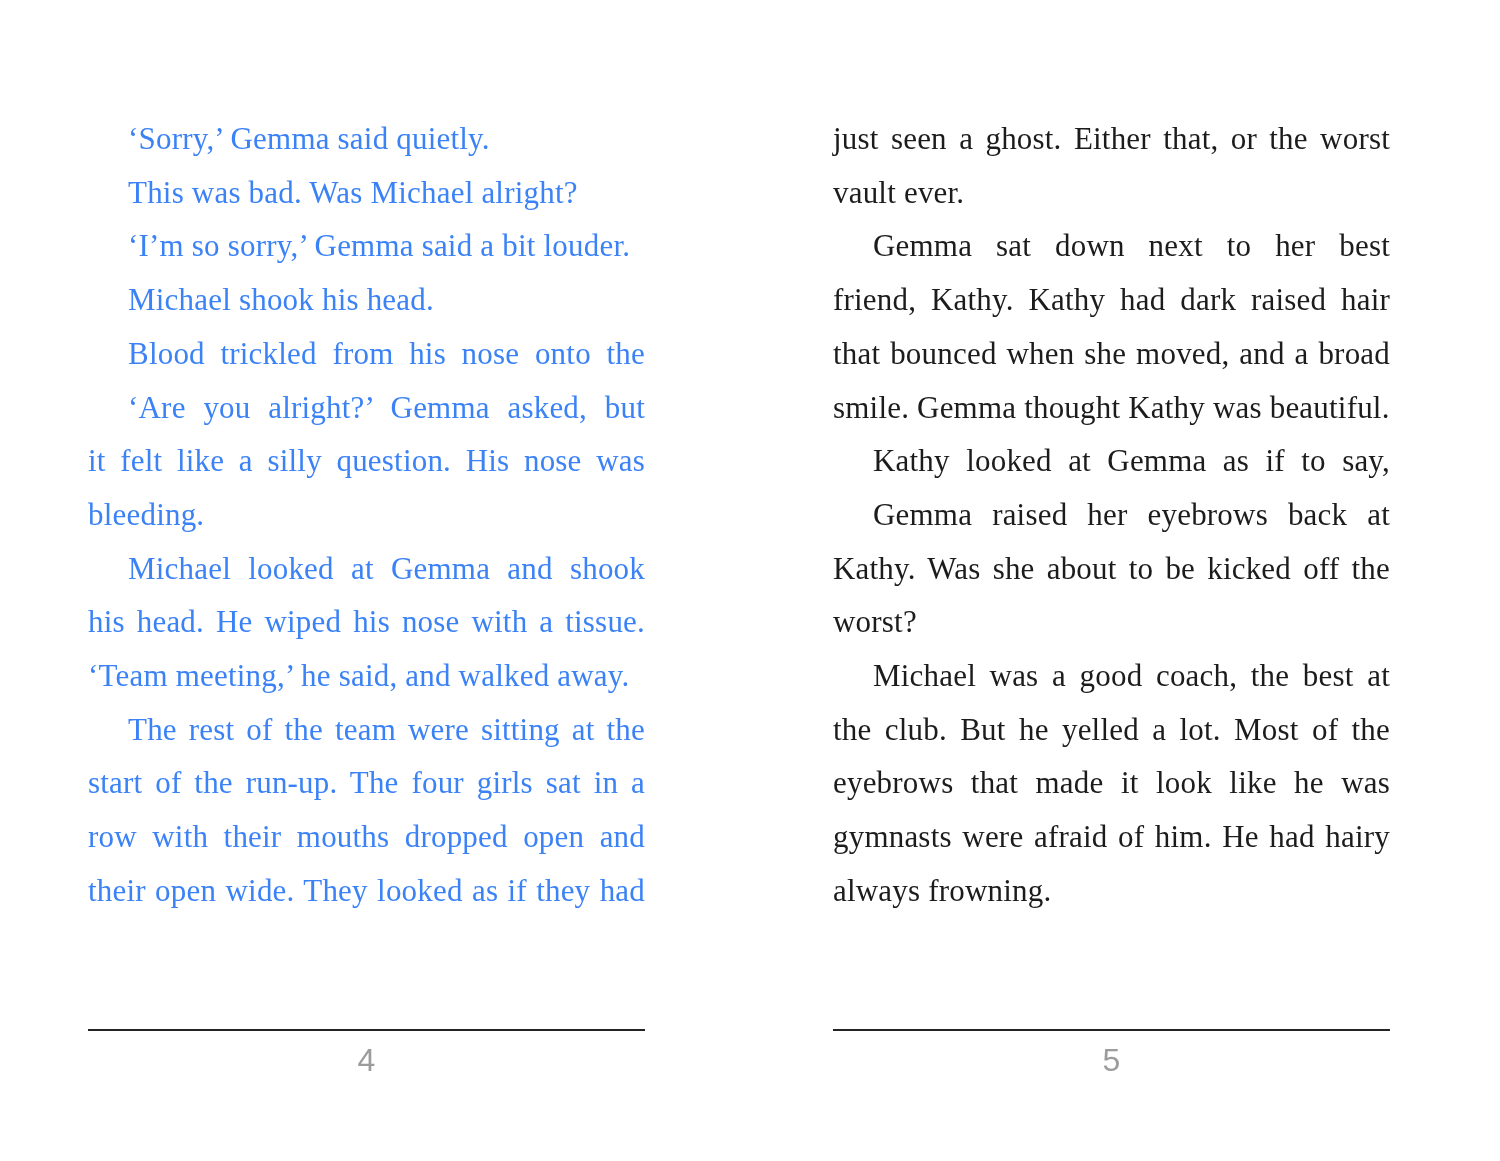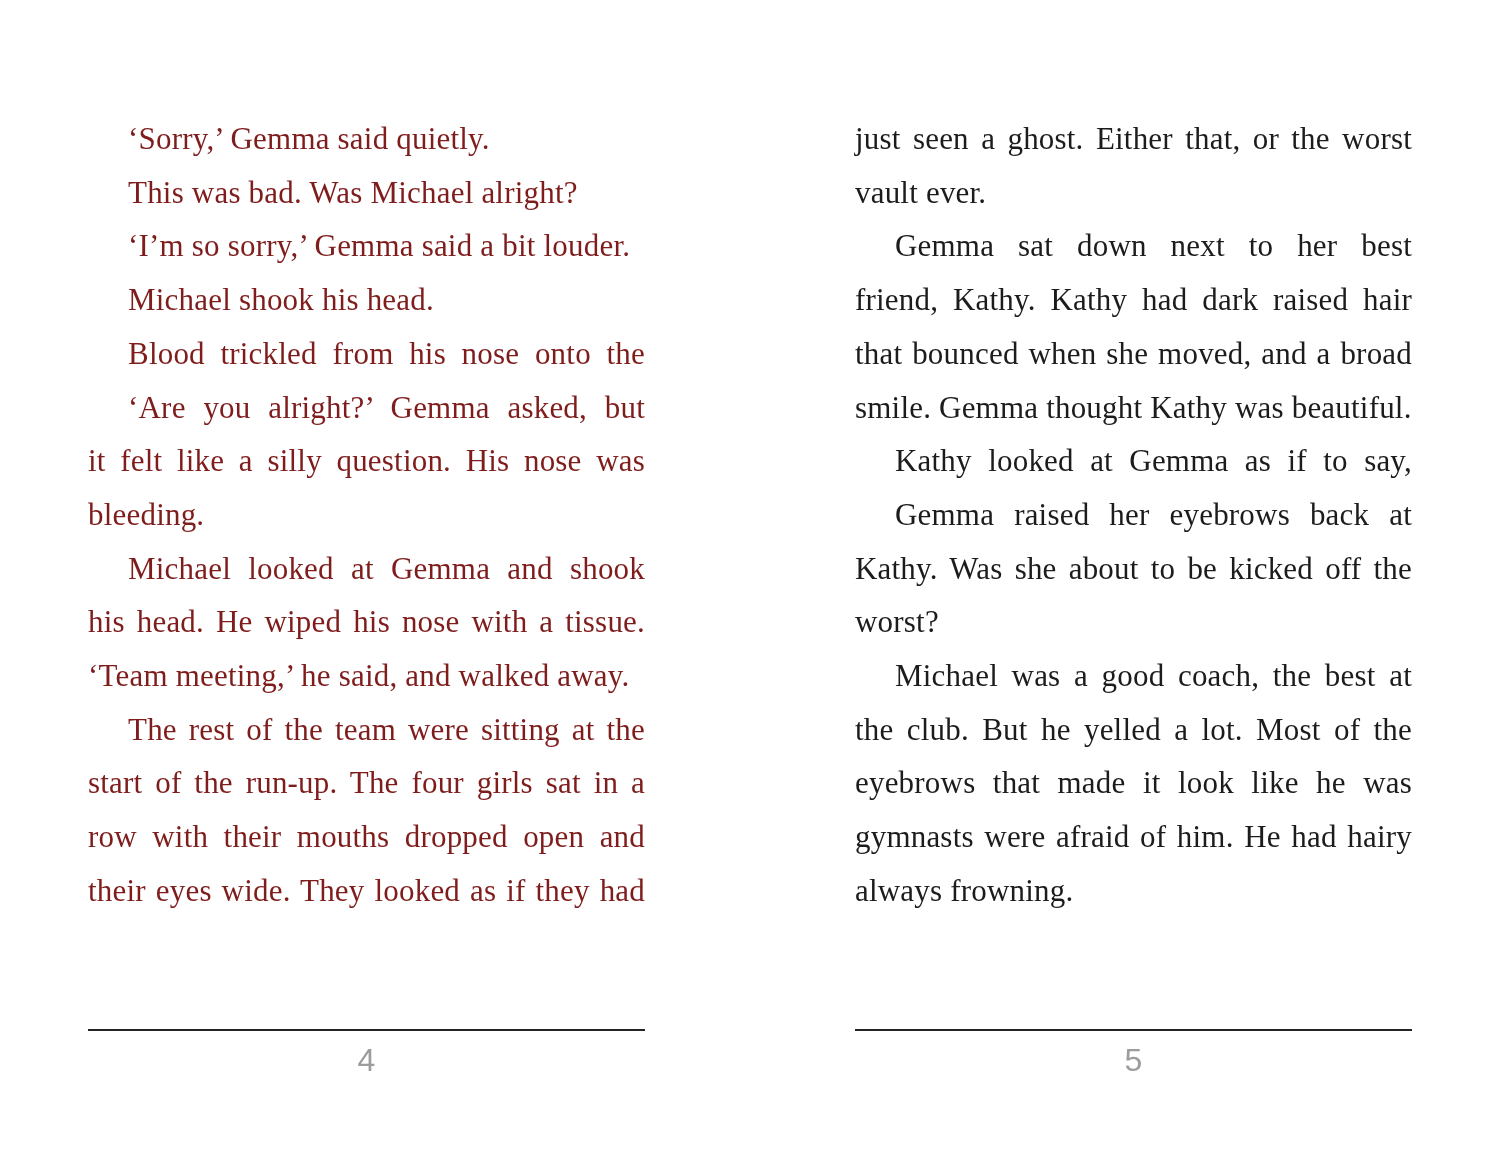--- a/index.html
+++ b/index.html
@@ -17,21 +17,21 @@
     height: 1161px;
     background: #ffffff;
   }
   .page {
     position: absolute;
     top: 0;
     width: 557px;
     height: 1161px;
   }
   .page-left  { left: 88px; }
-  .page-right { left: 855px; }
+  .page-right { left: 833px; }
   .text-block {
     position: absolute;
     top: 112px;
     left: 0;
     width: 557px;
     font-size: 31px;
     line-height: 53.7px;
     color: #1c1c1c;
     letter-spacing: 0.2px;
   }
@@ -61,21 +61,21 @@
     font-size: 32px;
     line-height: 36px;
   }
 </style>
 </head>
 <body>
 
 <div class="spread" style="background: rgb(255, 255, 255);">
 
   <div class="page page-left">
-    <div class="text-block" style="color: #7f1d1d;">
+    <div class="text-block" style="color: #3b82f6;">
         <div class="para indent">
           <div class="line">‘Sorry,’ Gemma said quietly.</div>
         </div>
         <div class="para indent">
           <div class="line">This was bad. Was Michael alright?</div>
         </div>
         <div class="para indent">
           <div class="line">‘I’m so sorry,’ Gemma said a bit louder.</div>
         </div>
         <div class="para indent">
@@ -91,21 +91,21 @@
         </div>
         <div class="para indent">
           <div class="line just">Michael looked at Gemma and shook</div>
           <div class="line just">his head. He wiped his nose with a tissue.</div>
           <div class="line">‘Team meeting,’ he said, and walked away.</div>
         </div>
         <div class="para indent">
           <div class="line just">The rest of the team were sitting at the</div>
           <div class="line just">start of the run-up. The four girls sat in a</div>
           <div class="line just">row with their mouths dropped open and</div>
-          <div class="line just">their eyes wide. They looked as if they had</div>
+          <div class="line just">their open wide. They looked as if they had</div>
         </div>
       </div>
     <div class="footer-rule" style="background: rgb(36, 36, 36);"></div>
     <div class="page-number" style="color: rgb(156, 156, 156);">4</div>
   </div>
 
   <div class="page page-right">
     <div class="text-block" style="color: rgb(28, 28, 28);">
         <div class="para">
           <div class="line just">just seen a ghost. Either that, or the worst</div>

